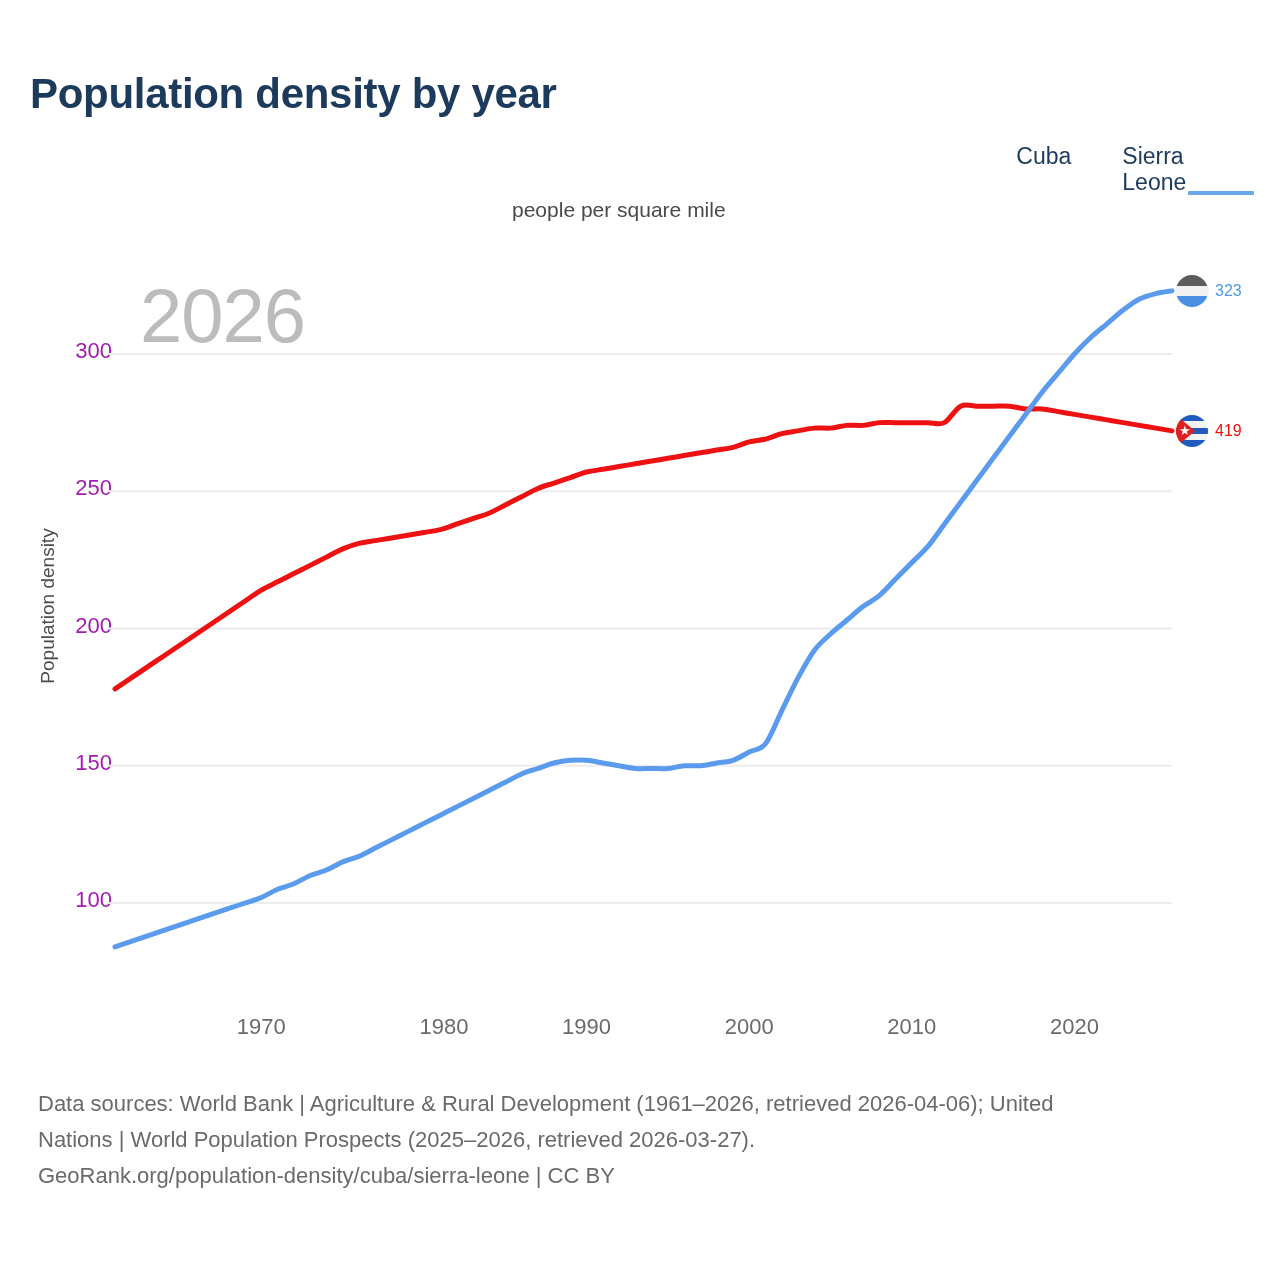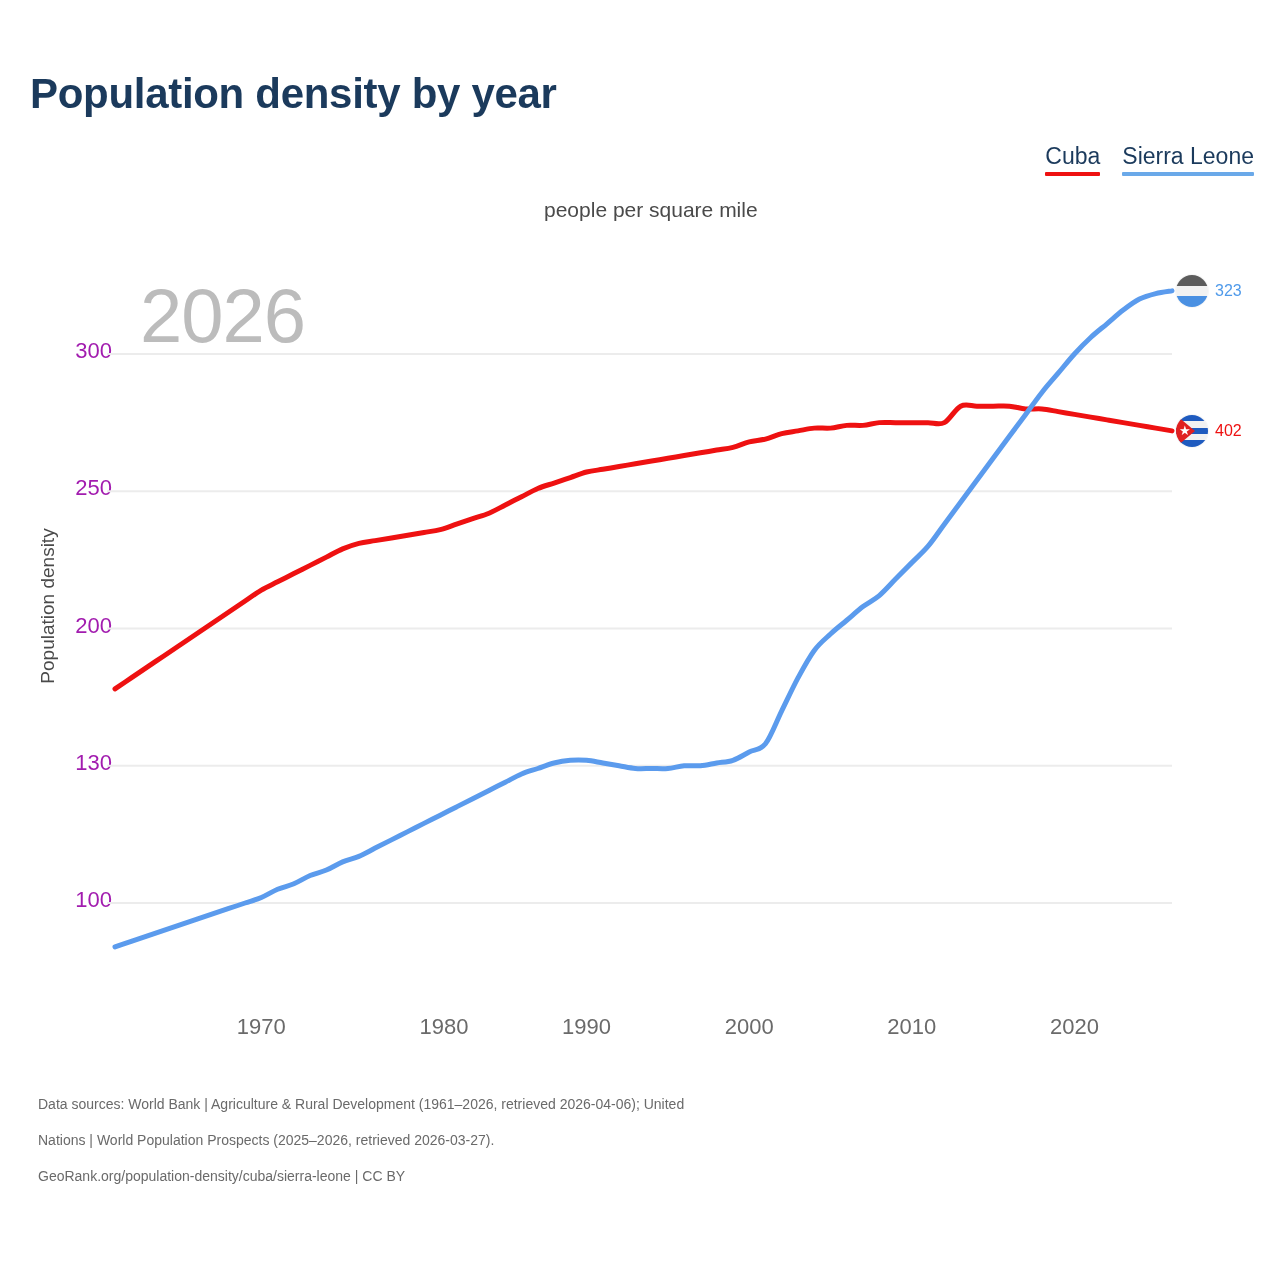--- a/index.html
+++ b/index.html
@@ -15,27 +15,27 @@
   .title{
     position:absolute;left:30px;top:70px;
     font-size:42px;font-weight:bold;
     color:#1b3a5c;letter-spacing:-0.3px;
   }
 
   .legend{
     position:absolute;right:26px;top:143px;
     display:flex;gap:22px;align-items:flex-start;
   }
-  .legend-item{display:flex;flex-direction:column;align-items:flex-end;}
+  .legend-item{display:flex;flex-direction:row;align-items:flex-end;margin-left:29px;}
   .legend-label{font-size:23px;color:#1b3a5c;line-height:26px;}
   .legend-rule{height:4px;width:100%;margin-top:3px;border-radius:1px;}
 
   .subtitle{
     position:absolute;left:512px;top:198px;
-    font-size:21px;color:#4a4a4a;margin-left:32px;
+    font-size:21px;color:#4a4a4a;
   }
 
   .watermark{
     position:absolute;left:140px;top:278px;
     font-size:76px;font-weight:normal;color:#bcbcbc;
     letter-spacing:-1px;line-height:76px;
   }
 
   .ylabel{
     position:absolute;left:-52px;top:595px;
@@ -77,21 +77,21 @@
     border-top:16px solid transparent;border-bottom:16px solid transparent;
     border-left:19px solid #e02020;
   }
   .flag-cu .star{
     position:absolute;left:3px;top:9px;
     color:#ffffff;font-size:13px;line-height:13px;
   }
 
   .footer{
     position:absolute;left:38px;top:1086px;width:1220px;
-    font-size:14px;color:#6a6a6a;line-height:36px;
+    font-size:22px;color:#6a6a6a;line-height:36px;
   }
   .footer div{white-space:nowrap;}
 </style>
 </head>
 <body>
 
 <div class="page">
 
   <div class="title">Population density by year</div>
 
@@ -107,21 +107,21 @@
   </div>
 
   <div class="subtitle">people per square mile</div>
 
   <div class="watermark">2026</div>
 
   <div class="ylabel">Population density</div>
 
   <div class="yticks">
       <div class="ytick" style="top: 887px;">100</div>
-      <div class="ytick" style="top: 749.75px;">130</div>
+      <div class="ytick" style="top: 749.75px;">150</div>
       <div class="ytick" style="top: 612.5px;">200</div>
       <div class="ytick" style="top: 475.25px;">250</div>
       <div class="ytick" style="top: 338px;">300</div>
     </div>
   <div class="xticks">
       <div class="xtick" style="left: 261.354px;">1970</div>
       <div class="xtick" style="left: 444px;">1980</div>
       <div class="xtick" style="left: 586.585px;">1990</div>
       <div class="xtick" style="left: 749.2px;">2000</div>
       <div class="xtick" style="left: 911.815px;">2010</div>
@@ -152,21 +152,21 @@
   <div class="endlabel" id="endlabel-cu" style="left: 1176px; top: 414.86px;">
     <span class="flag flag-cu">
       <span class="s" style="top:0;background:#1f5bbf"></span>
       <span class="s" style="top:20%;background:#f2f2f2"></span>
       <span class="s" style="top:40%;background:#1f5bbf"></span>
       <span class="s" style="top:60%;background:#f2f2f2"></span>
       <span class="s" style="top:80%;background:#1f5bbf"></span>
       <span class="tri"></span>
         <span class="star">★</span>
     </span>
-    <span class="endvalue" style="color:#ee1111">402</span>
+    <span class="endvalue" style="color:#ee1111">419</span>
   </div>
 
   <div class="footer">
     <div>Data sources: World Bank | Agriculture &amp; Rural Development (1961–2026, retrieved 2026-04-06); United</div>
     <div>Nations | World Population Prospects (2025–2026, retrieved 2026-03-27).</div>
     <div>GeoRank.org/population-density/cuba/sierra-leone | CC BY</div>
   </div>
 
 </div>
 

